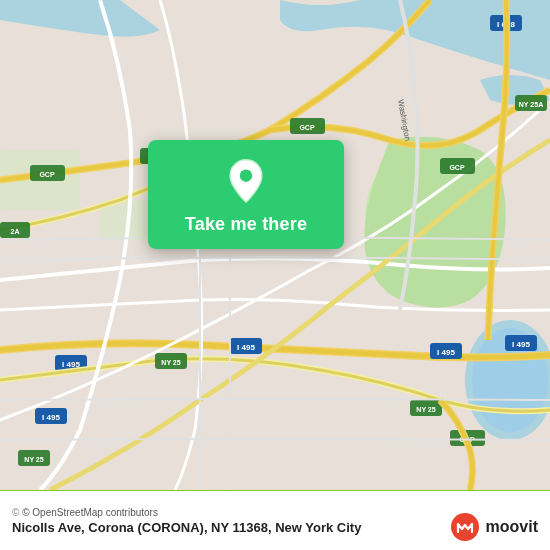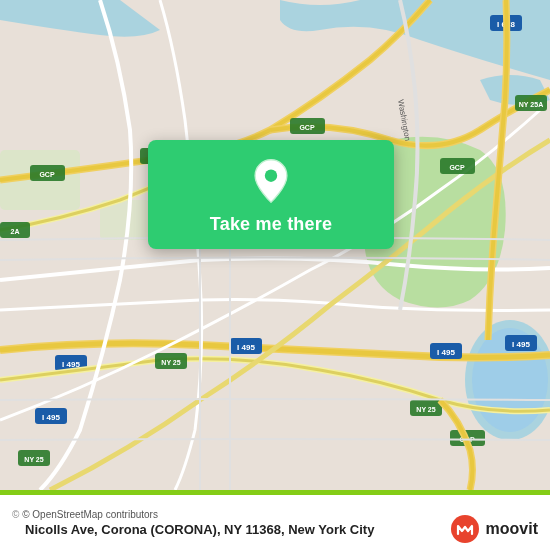--- a/index.html
+++ b/index.html
@@ -26,21 +26,21 @@
       top: 0; left: 0;
       width: 100%;
       height: 100%;
     }
 
     
     #cta-card {
       position: absolute;
       top: 140px;
       left: 148px;
-      width: 246px;
+      width: 196px;
       background: #2ecc71;
       border-radius: 8px;
       display: flex;
       flex-direction: column;
       align-items: center;
       padding: 18px 16px 14px 16px;
       box-shadow: 0 4px 16px rgba(0,0,0,0.3);
     }
 
     #location-pin-icon {
@@ -59,39 +59,38 @@
 
     
     #bottom-bar {
       width: 550px;
       height: 60px;
       background: white;
       display: flex;
       align-items: center;
       justify-content: space-between;
       padding: 0 12px;
-      border-top: 5px solid #84cc16;
+      border-top: 1px solid #84cc16;
     }
 
     #bottom-left {
       display: flex;
       flex-direction: column;
       gap: 2px;
     }
 
     #osm-credit {
       font-size: 10px;
       color: #555;
     }
 
     #address-text {
       font-size: 13px;
       font-weight: bold;
       color: #222;
-      margin-left: 13px;
     }
 
     #moovit-logo {
       display: flex;
       align-items: center;
       gap: 6px;
       margin-top: 12px;
     }
 
     #moovit-icon {

